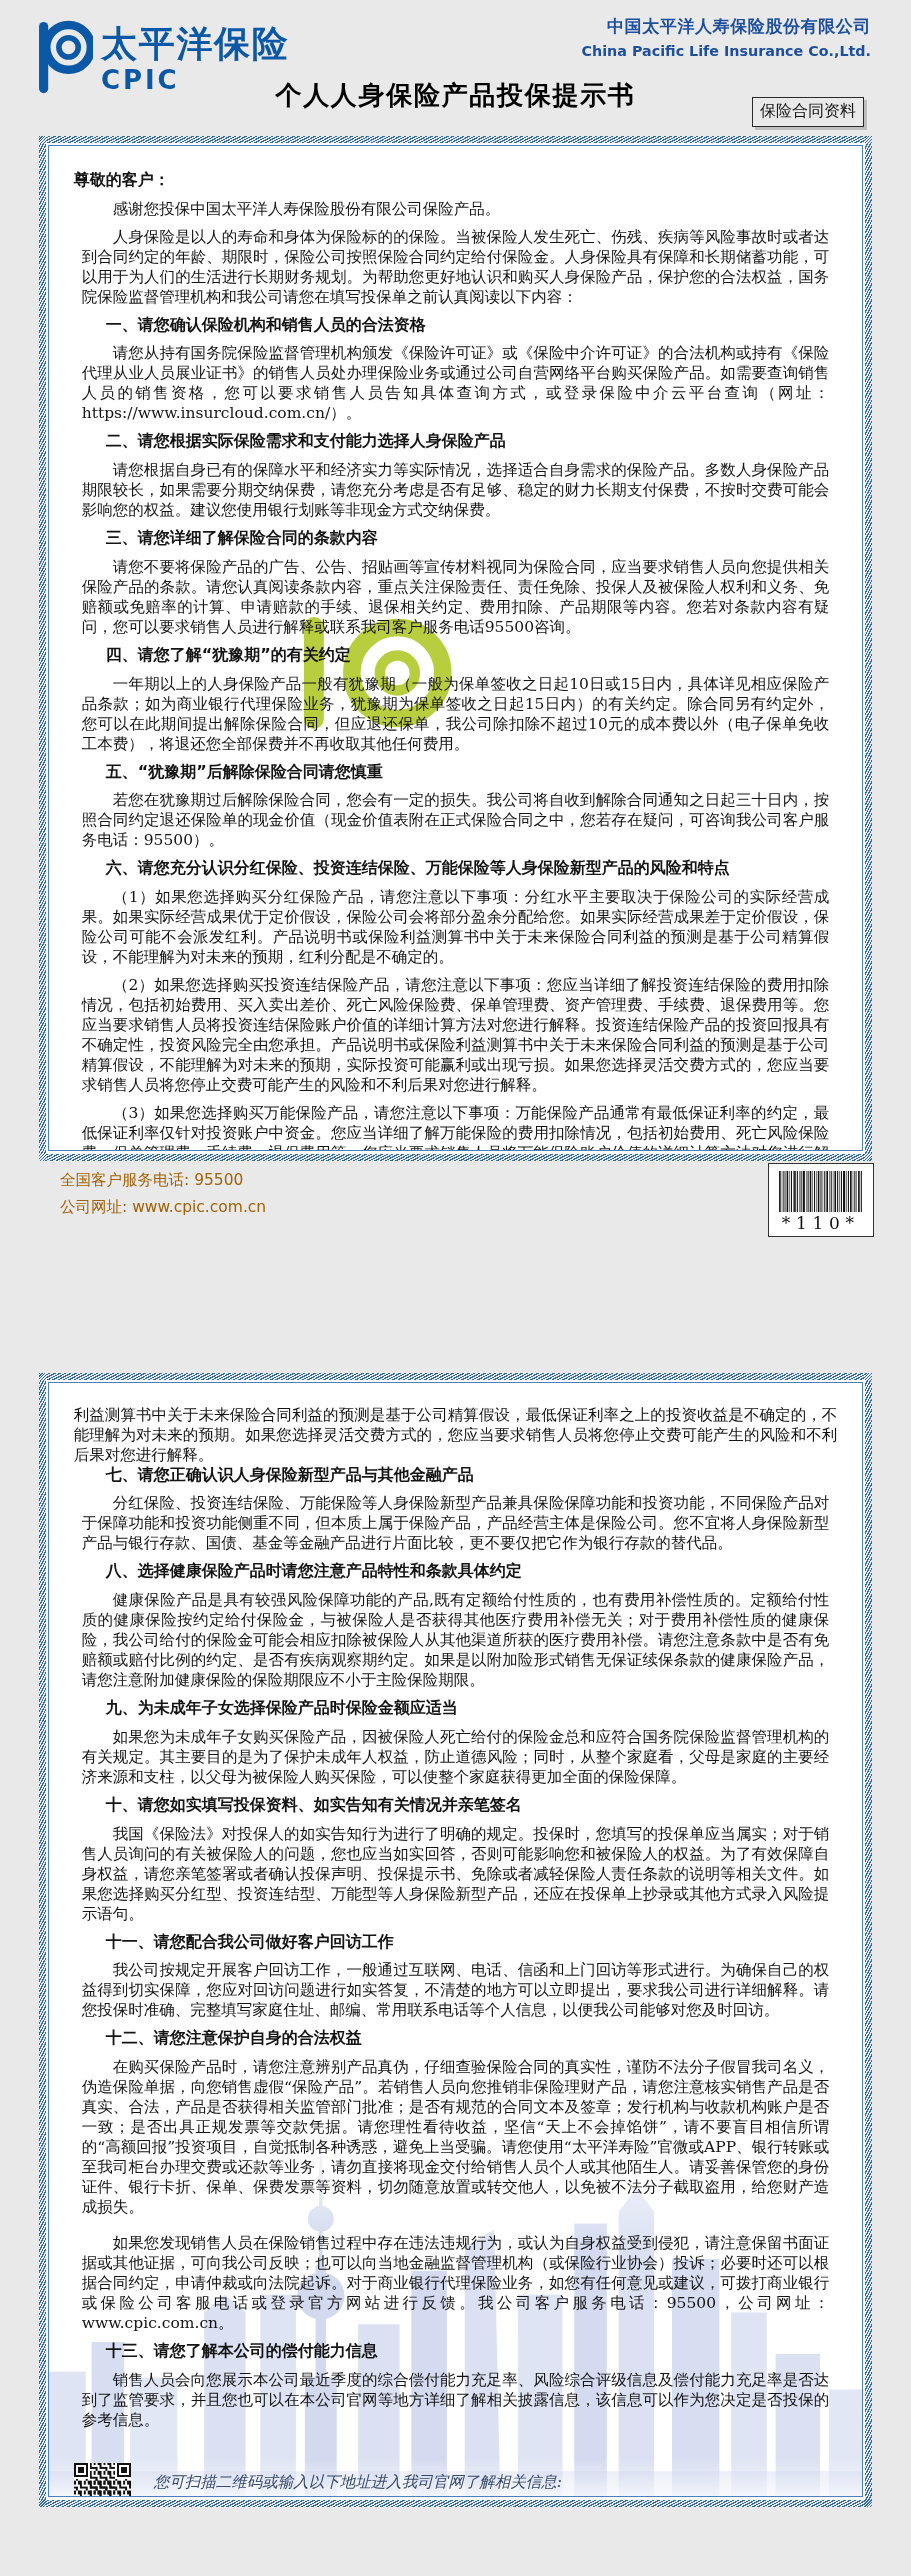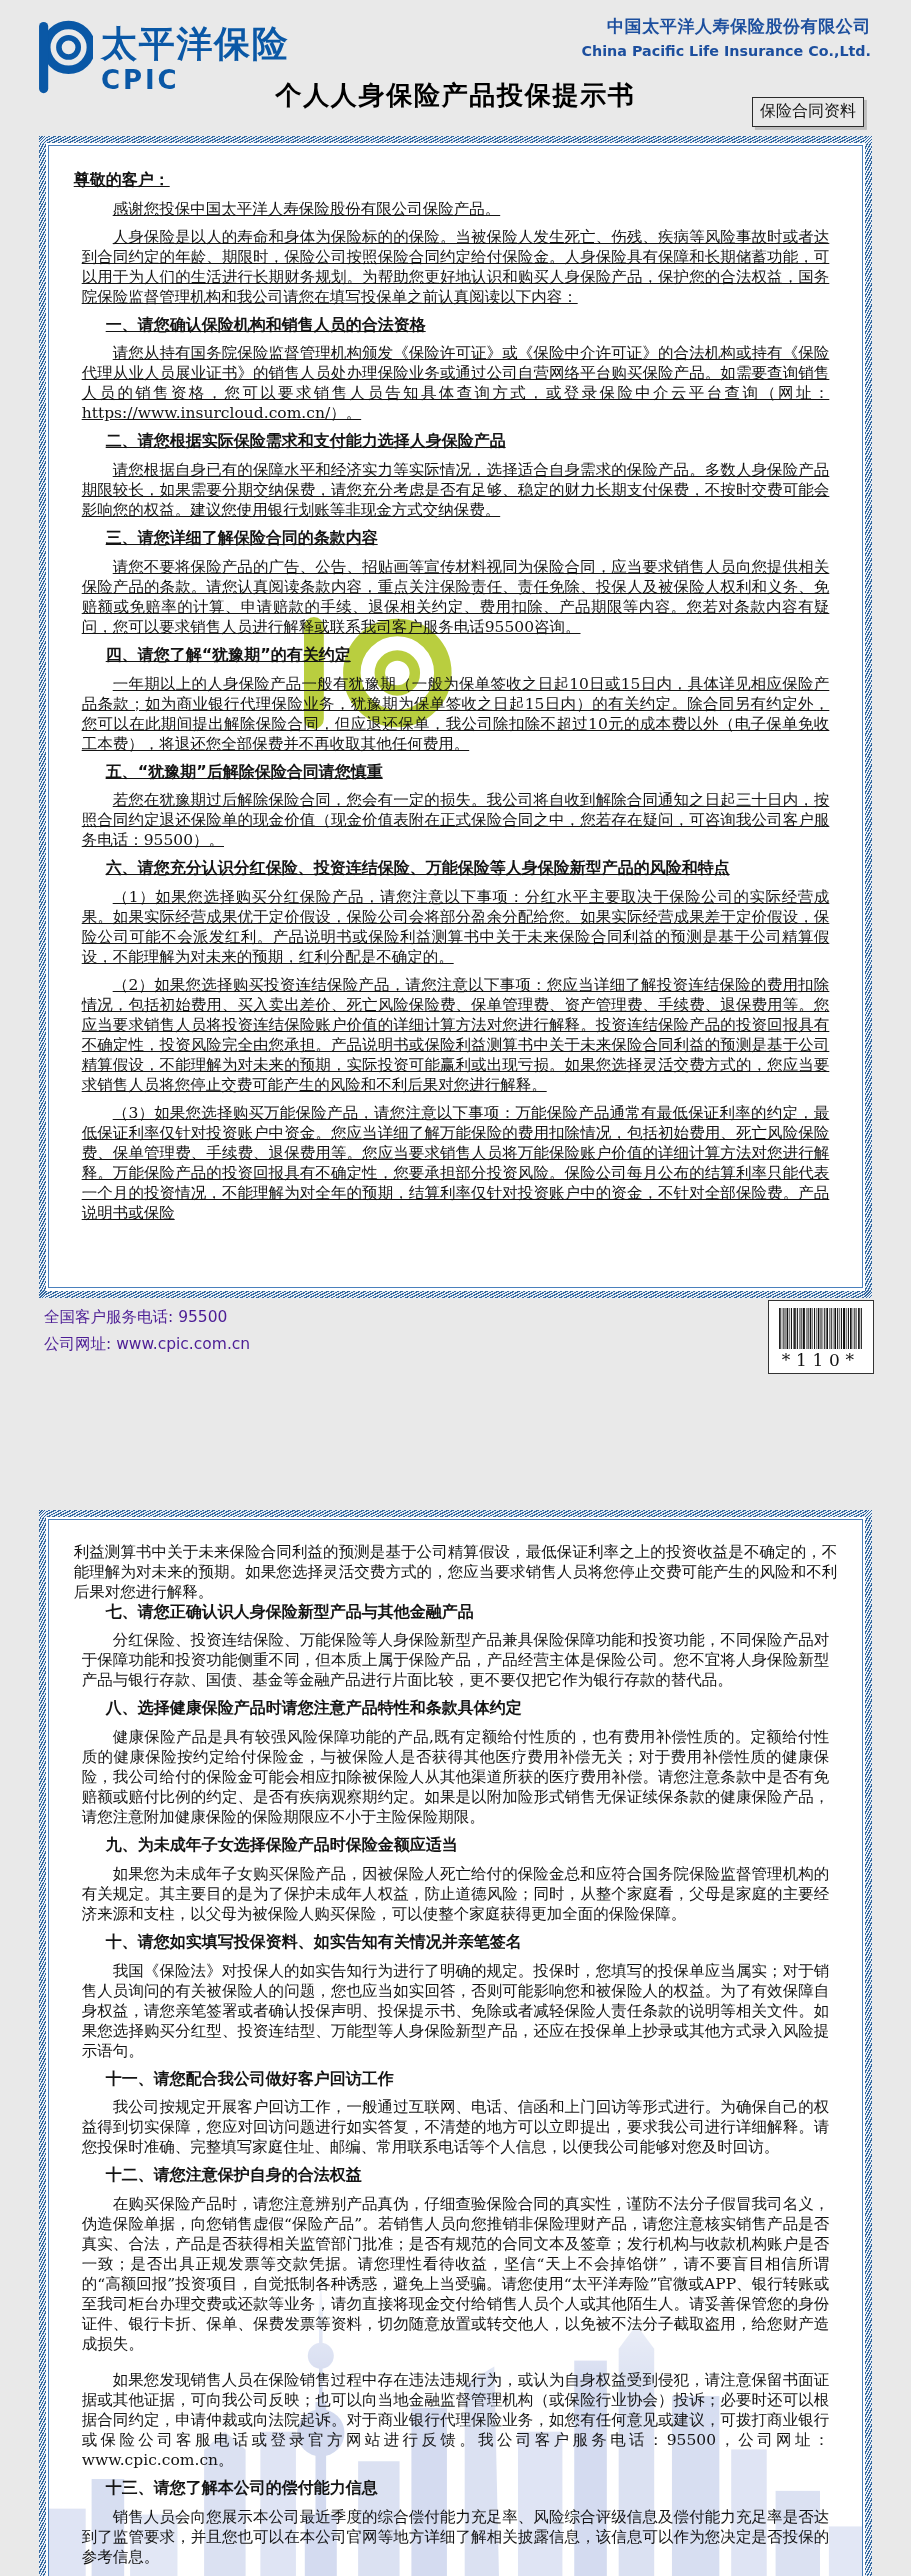--- a/index.html
+++ b/index.html
@@ -23,35 +23,35 @@
     font-family:"DejaVu Sans","Liberation Sans",sans-serif;font-size:26px;font-weight:bold;color:#000;letter-spacing:1.7px;}
   .corner-tag{position:absolute;right:47px;bottom:9.2px;font-family:"DejaVu Sans","Liberation Sans",sans-serif;
     font-size:16px;border:1.1px solid #2a2a2a;padding:3.4px 6.9px;box-shadow:2.9px 2.9px 0 #bdbdbd;background:#e9e9e9;}
 
   
   .page{margin:0 39px;background:#fff;border:7.5px solid #3a76b8;
     border-image:repeating-linear-gradient(135deg,#35699f 0 1.7px,#e7eef7 1.7px 3.7px) 13;
     box-sizing:border-box;position:relative;}
   .page-inner{border:0.6px solid #4a80bd;margin:1.7px;height:calc(100% - 4.6px);box-sizing:border-box;
     padding:22px 25px 13.8px;position:relative;overflow:hidden;}
-  .page1{height:1162px;text-decoration:underline;}
+  .page1{height:1025px;}
   .page2{height:1134px;}
 
   .content{position:relative;z-index:1;font-size:15.5px;line-height:20px;text-align:justify;}
   .salutation{font-family:"DejaVu Sans","Liberation Sans",sans-serif;font-weight:bold;font-size:16px;line-height:23px;}
   p.para{margin:8px;text-indent:2em;}
   p.cont{margin:0;text-indent:0;}
   h3.sec{margin:0;font-family:"DejaVu Sans","Liberation Sans",sans-serif;font-weight:bold;font-size:16px;line-height:20.7px;text-indent:2em;}
 
   
   .watermark{position:absolute;left:248px;top:468px;width:175px;height:118px;z-index:0;opacity:.95;}
 
   
   .gapbar{height:212px;position:relative;}
-  .svc,.web{position:absolute;left:44px;font-family:"DejaVu Sans","Liberation Sans",sans-serif;font-size:15.5px;color:#4c1d95;}
+  .svc,.web{position:absolute;left:60px;font-family:"DejaVu Sans","Liberation Sans",sans-serif;font-size:15.5px;color:#a16207;}
   .svc{top:9.2px;}
   .web{top:36px;}
   .barcode-box{position:absolute;right:37px;top:2.3px;background:#fff;border:1.1px solid #333;
     padding:6.9px 9.2px 2.3px;text-align:center;}
   .barcode-svg{width:86px;height:41px;display:block;margin:0 auto;}
   .barcode-label{font-size:17px;letter-spacing:5.7px;margin-top:1.1px;color:#111;}
 
   
   .page2 .content{display:flex;flex-direction:column;height:100%;}
   .skyline{position:absolute;left:0;right:0;bottom:0;width:100%;height:379px;z-index:0;}

